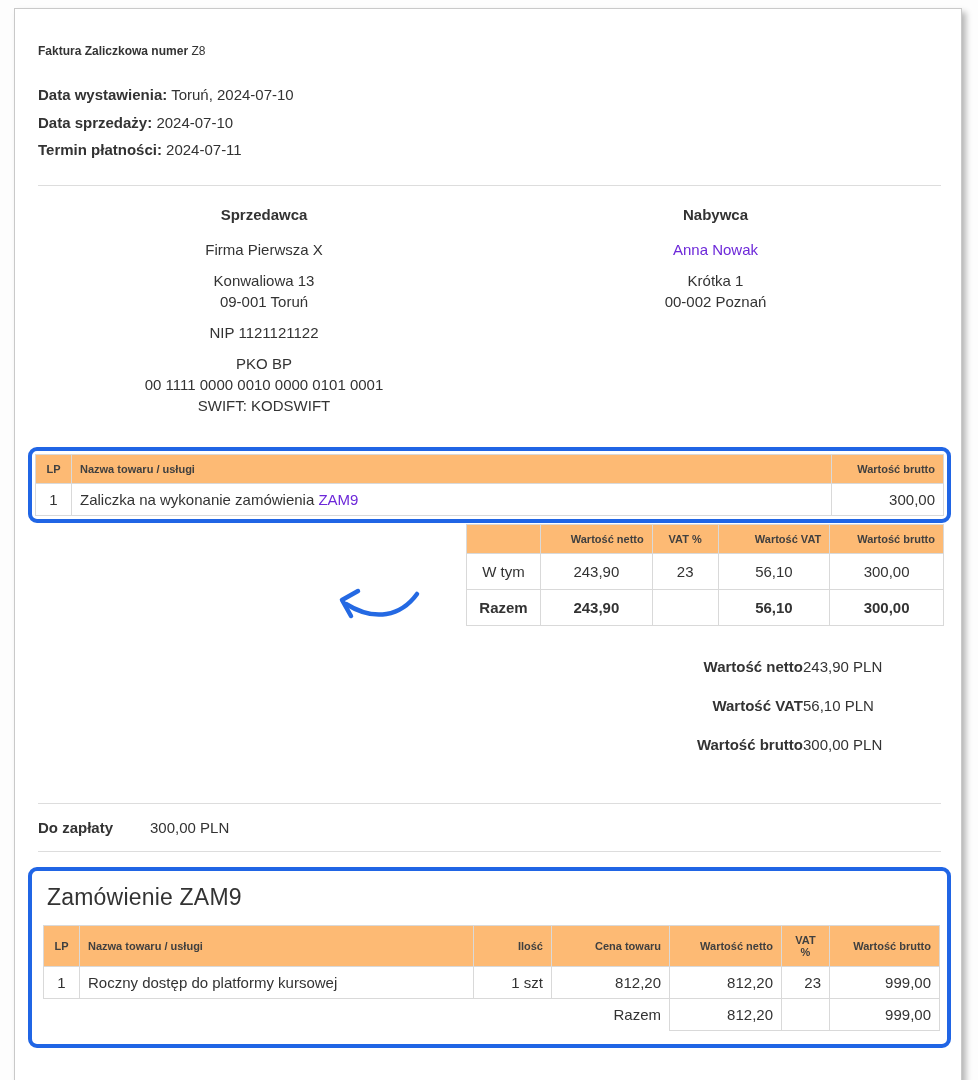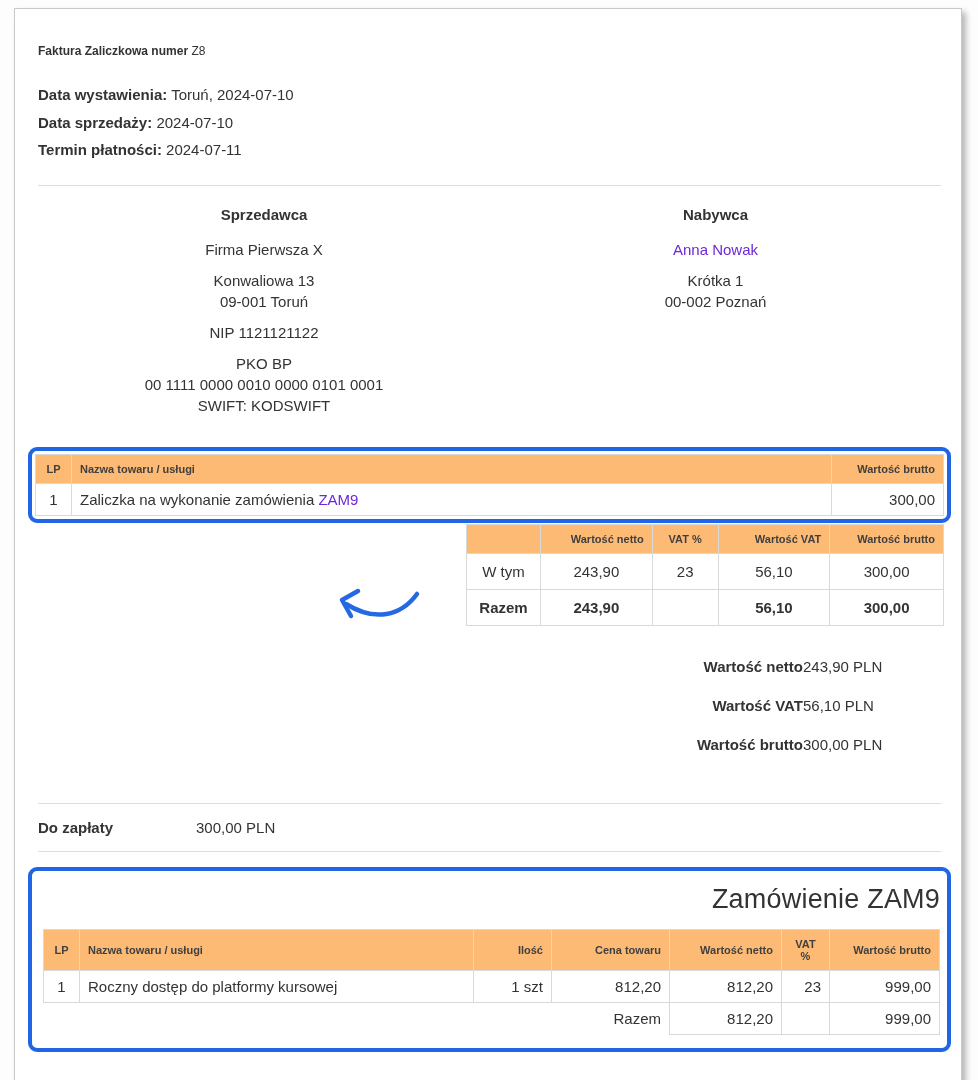--- a/index.html
+++ b/index.html
@@ -45,26 +45,26 @@
   tr.bold td { font-weight:bold; }
 
   .arrow-wrap { position:absolute; left:316px; top:543px; width:90px; height:42px; }
 
   .totals { width:336px; margin:21px 6px 0 auto; font-size:15px; }
   .totals-row { display:flex; padding:11px 0; }
   .totals-row .lab { flex:1; font-weight:bold; text-align:right; }
   .totals-row .val { width:132px; text-align:left; }
 
   .due { margin-top:39px; border-top:1px solid #ddd; border-bottom:1px solid #ddd;
-    padding:15px 0; display:flex; font-size:15px;gap:46px; }
+    padding:15px 0; display:flex; font-size:15px; }
   .due .lab { font-weight:bold; width:112px; }
 
   .order-box { border:4px solid #2065e5; border-radius:9px;
     margin:15px -10px 0 -10px; padding:6px 7px 13px 11px; }
-  .order-box h2 { font-size:27px; font-weight:400; color:#333; margin:7px 0 14px 4px; letter-spacing:0.2px;text-align:right; }
+  .order-box h2 { font-size:23px; font-weight:400; color:#333; margin:7px 0 14px 4px; letter-spacing:0.2px; }
   .ord-lp { width:36px; } .ord-qty { width:78px; } .ord-unit { width:118px; }
   .ord-net { width:112px; } .ord-vat { width:48px; } .ord-gro { width:110px; }
   td.noborder { border:none; background:transparent; }
 </style>
 </head>
 <body>
 
 <div class="page">
   <div class="content">
 

